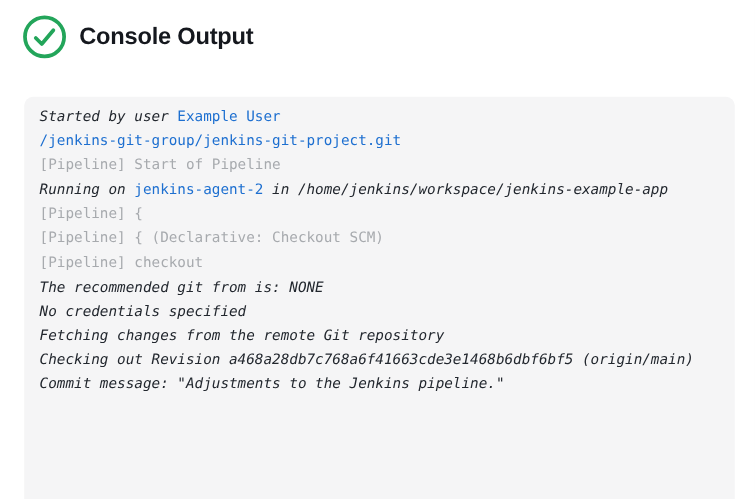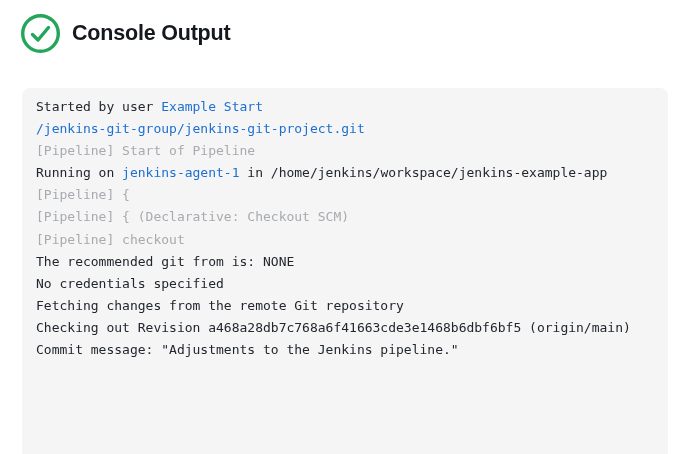--- a/index.html
+++ b/index.html
@@ -32,43 +32,43 @@
     border-radius:8px;
     padding:8px 14px;
     overflow:hidden;
   }
   .console-line{
     font-family:"DejaVu Sans Mono", monospace;
     font-size:13px;line-height:22.1px;
     color:var(--text);
     white-space:pre;
   }
-  .seg-text{color:var(--text);}
+  .seg-text{color:var(--text);font-style:italic;}
   .seg-muted{color:var(--muted);margin-top:44px;}
   a.seg-link{color:var(--link);text-decoration:none;cursor:pointer;}
 </style>
 </head>
 <body>
 
 <div class="page">
 
   <div class="header">
     <svg class="status-icon" viewBox="0 0 41 41" fill="none" xmlns="http://www.w3.org/2000/svg">
       <circle cx="20.5" cy="20.5" r="17.8" stroke="#23a55a" stroke-width="3.4" fill="none"></circle>
       <path d="M12.5 21.5 L18 27 L28.5 14.5" stroke="#23a55a" stroke-width="3.4" fill="none" stroke-linecap="round" stroke-linejoin="round"></path>
     </svg>
     <div class="page-title">Console Output</div>
   </div>
 
   <div class="console-panel">
     <div id="console-lines">
-        <div class="console-line"><span class="seg-text">Started by user </span><a class="seg-link">Example Start</a></div>
+        <div class="console-line"><span class="seg-text">Started by user </span><a class="seg-link">Example User</a></div>
         <div class="console-line"><a class="seg-link">/jenkins-git-group/jenkins-git-project.git</a></div>
         <div class="console-line"><span class="seg-muted">[Pipeline] Start of Pipeline</span></div>
-        <div class="console-line"><span class="seg-text">Running on </span><a class="seg-link">jenkins-agent-1</a><span class="seg-text"> in /home/jenkins/workspace/jenkins-example-app</span></div>
+        <div class="console-line"><span class="seg-text">Running on </span><a class="seg-link">jenkins-agent-2</a><span class="seg-text"> in /home/jenkins/workspace/jenkins-example-app</span></div>
         <div class="console-line"><span class="seg-muted">[Pipeline] {</span></div>
         <div class="console-line"><span class="seg-muted">[Pipeline] { (Declarative: Checkout SCM)</span></div>
         <div class="console-line"><span class="seg-muted">[Pipeline] checkout</span></div>
         <div class="console-line"><span class="seg-text">The recommended git from is: NONE</span></div>
         <div class="console-line"><span class="seg-text">No credentials specified</span></div>
         <div class="console-line"><span class="seg-text">Fetching changes from the remote Git repository</span></div>
         <div class="console-line"><span class="seg-text">Checking out Revision a468a28db7c768a6f41663cde3e1468b6dbf6bf5 (origin/main)</span></div>
         <div class="console-line"><span class="seg-text">Commit message: "Adjustments to the Jenkins pipeline."</span></div>
       </div>
   </div>

